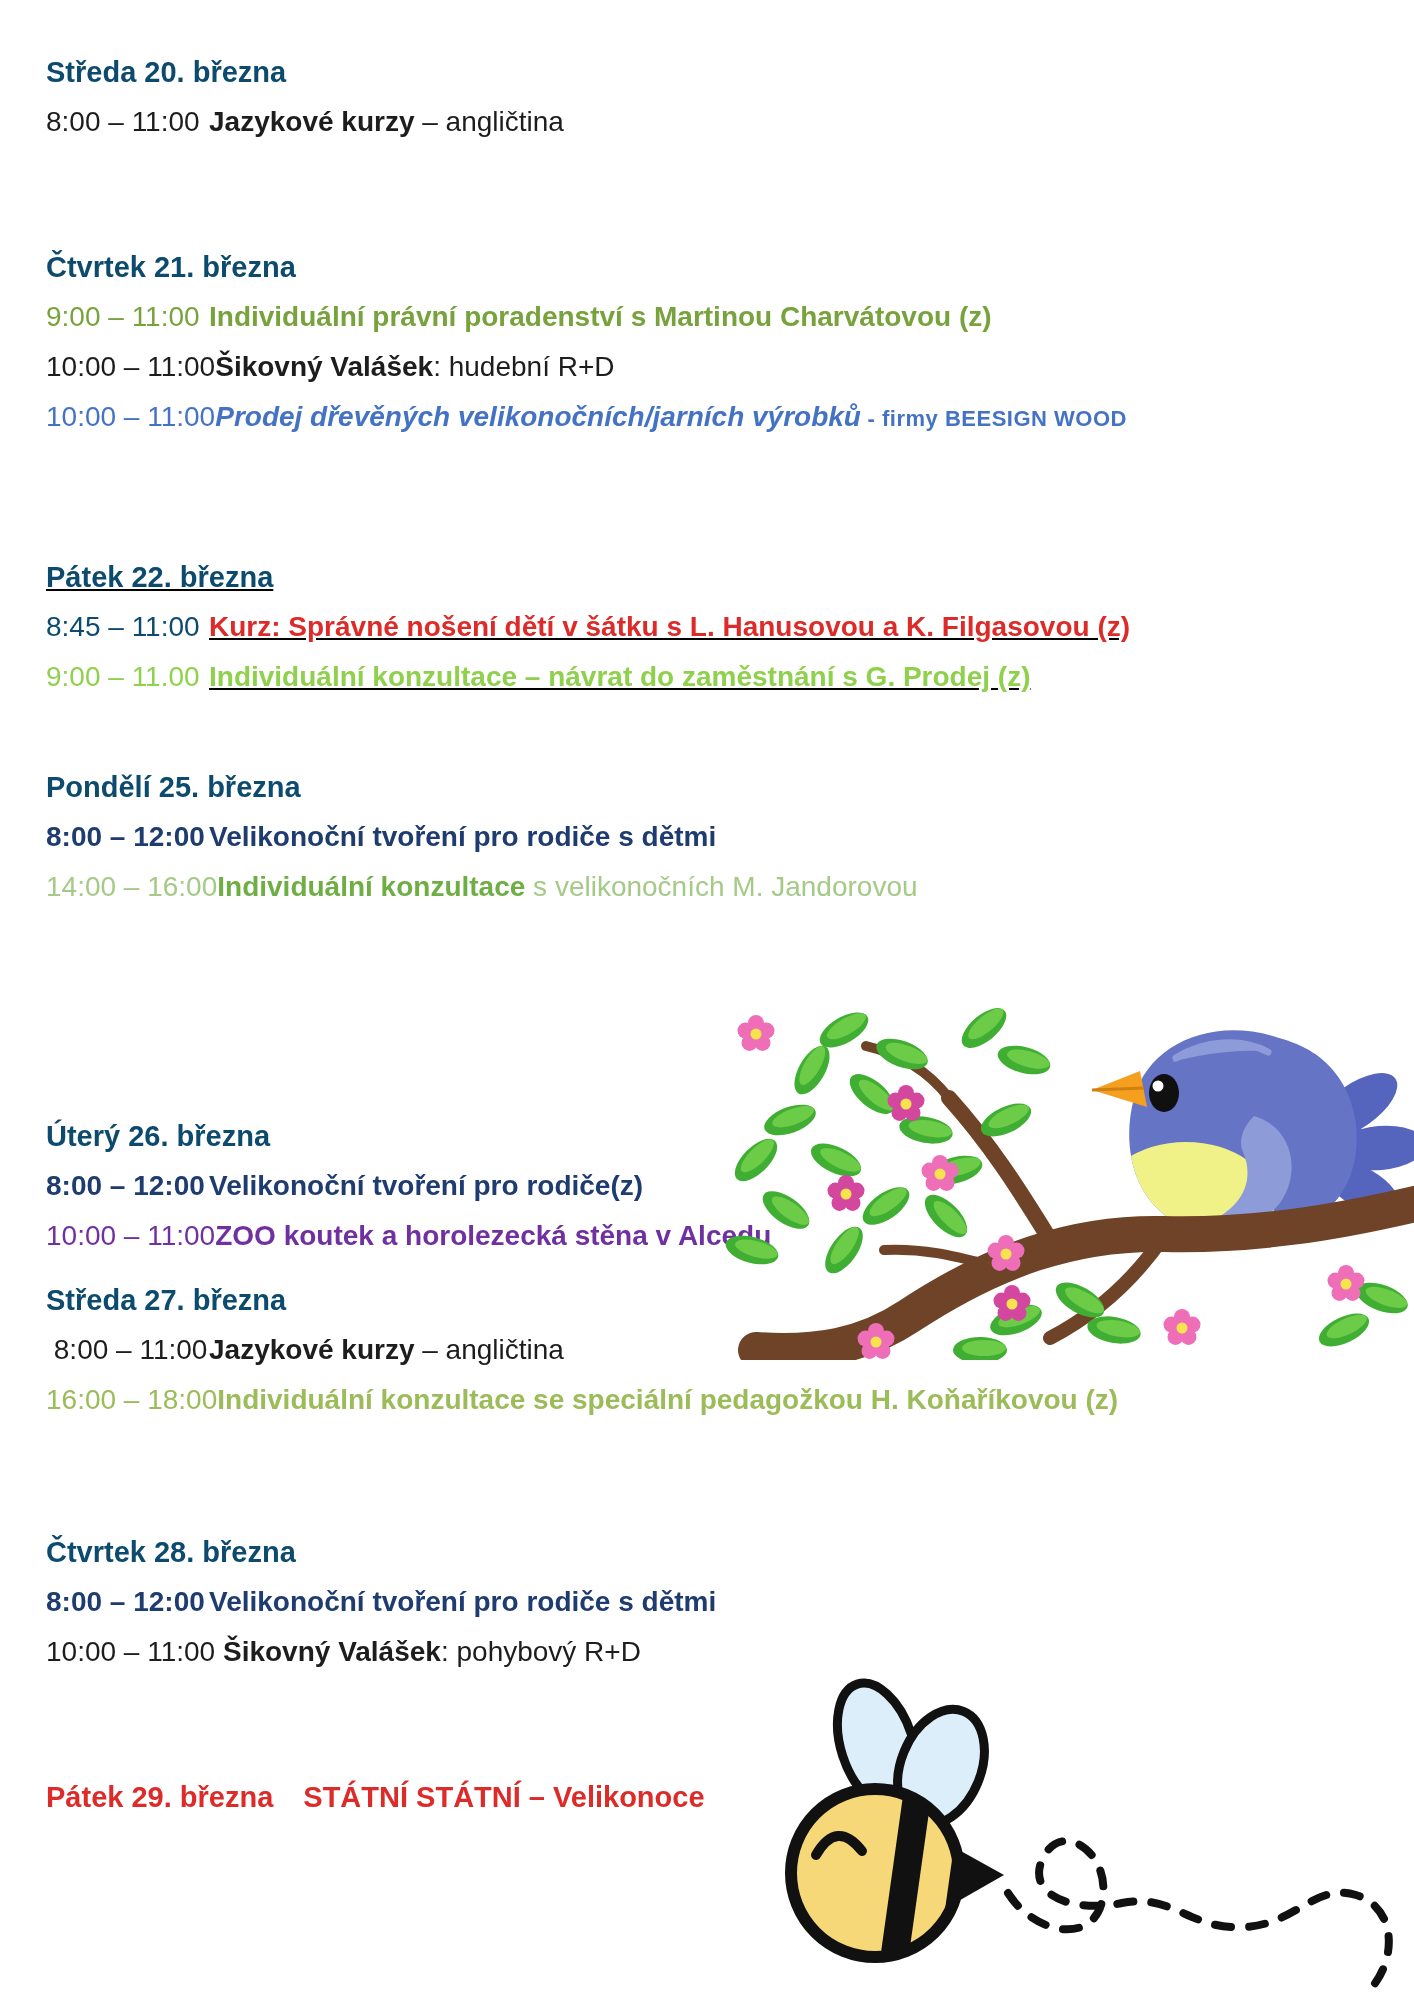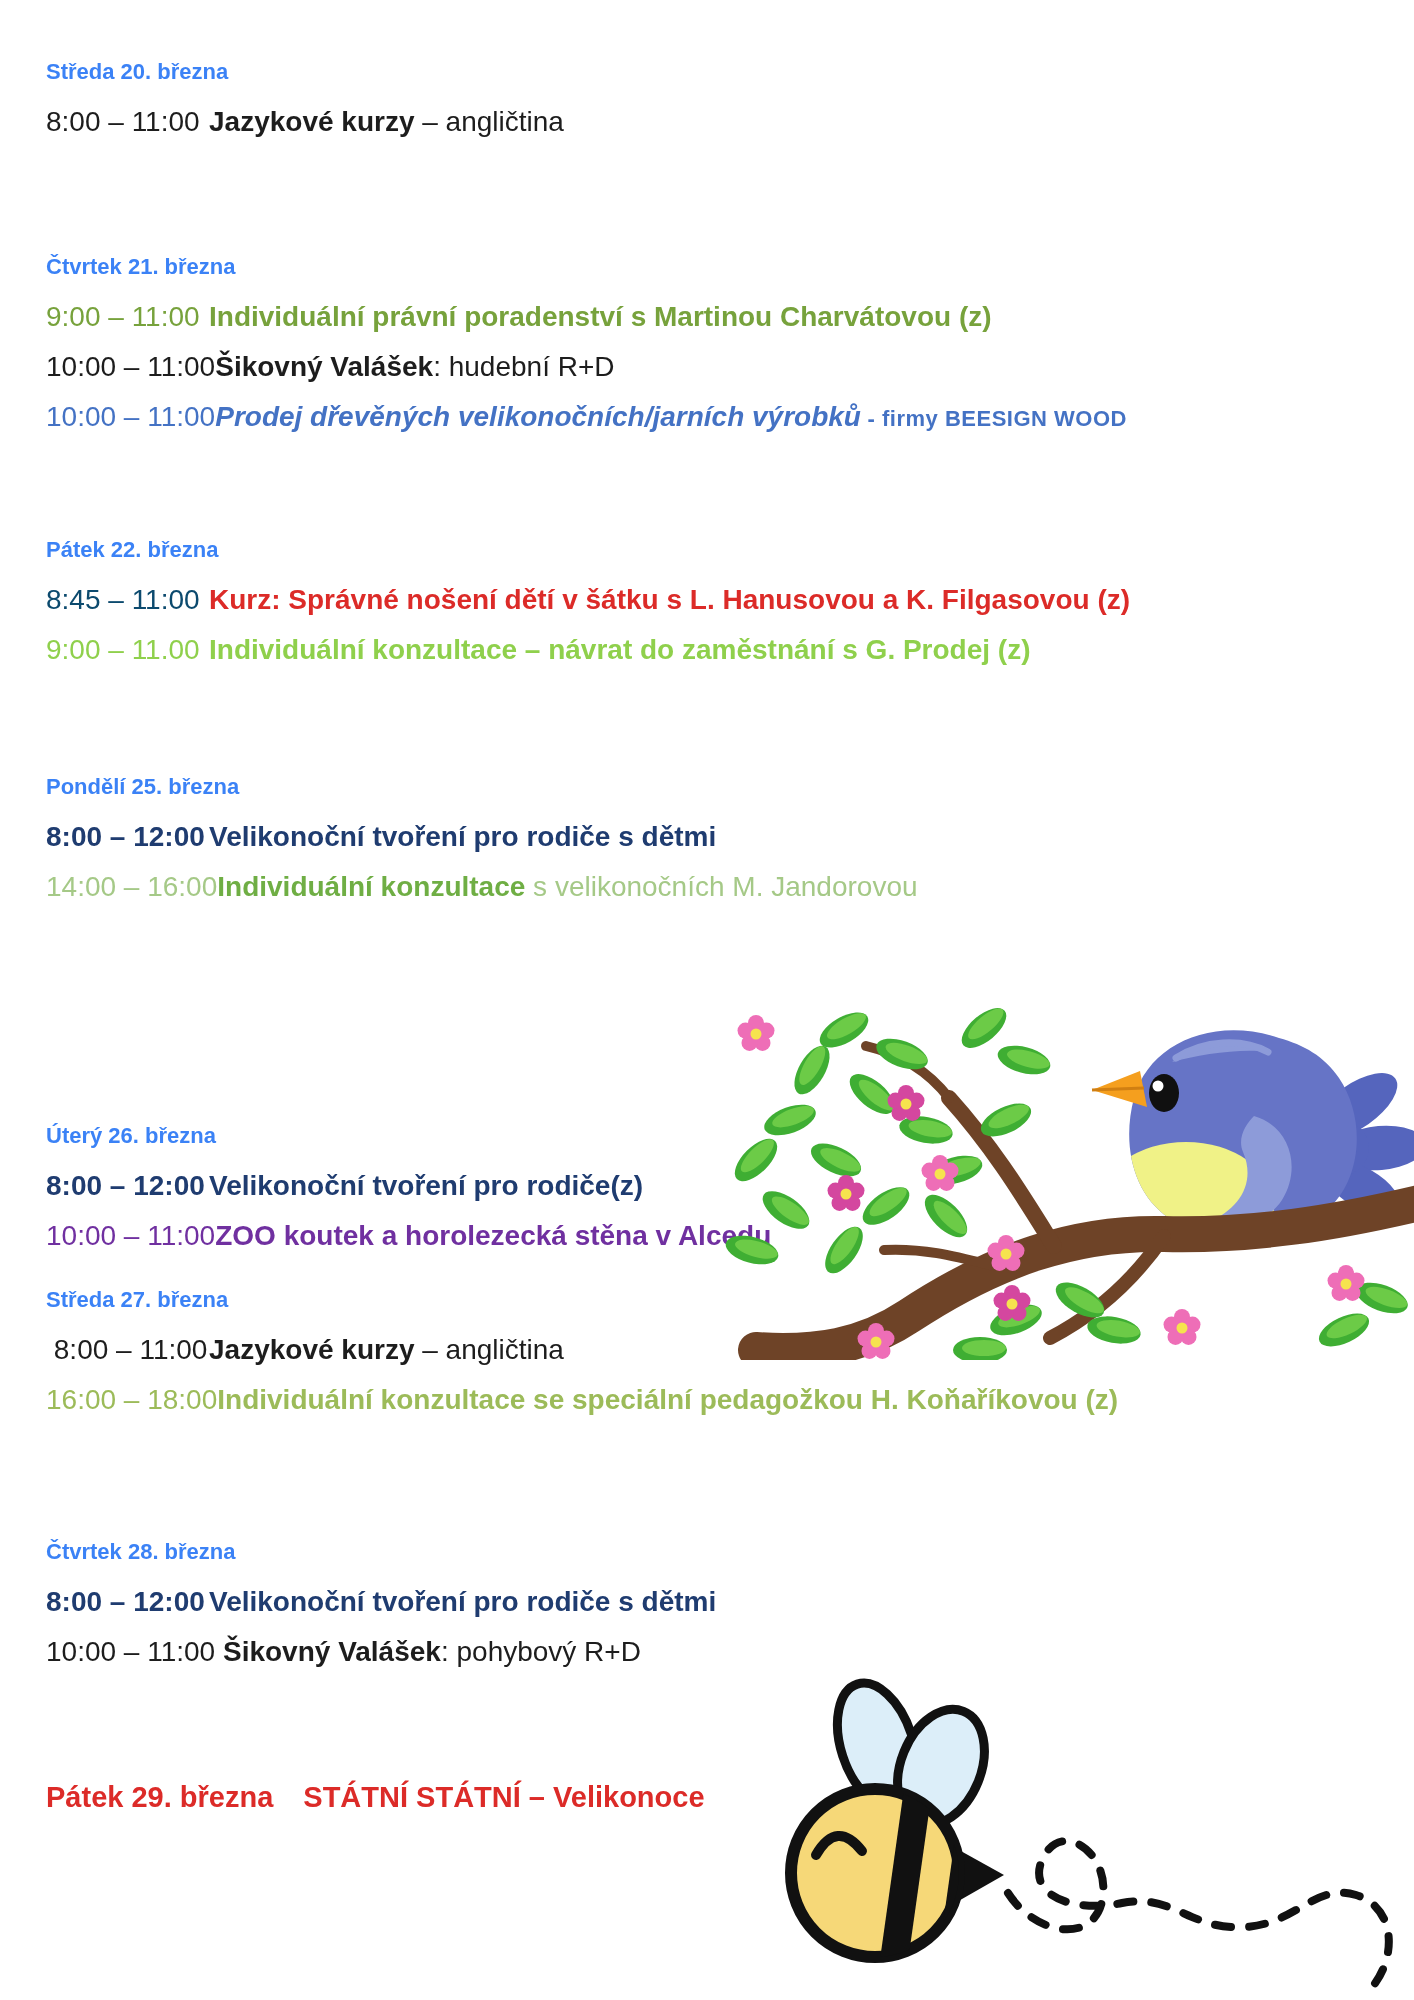--- a/index.html
+++ b/index.html
@@ -1,21 +1,21 @@
 <!DOCTYPE html>
 <html><head>
 <meta charset="utf-8">
 <style>
   html,body{margin:0;padding:0;background:#ffffff;}
   body{width:1414px;height:2000px;position:relative;overflow:hidden;
        font-family:"Liberation Sans","DejaVu Sans",sans-serif;
        -webkit-font-smoothing:antialiased;}
   .page{position:absolute;inset:0;}
   .day-section{position:absolute;left:46px;right:0;}
-  .day-heading{font-size:22px;font-weight:bold;color:#3b82f6;line-height:50px;white-space:pre;}
+  .day-heading{font-size:29px;font-weight:bold;color:#0c4a6e;line-height:50px;white-space:pre;}
   .event-row{font-size:28px;line-height:50px;white-space:pre;}
   .time{display:inline-block;min-width:163px;white-space:pre;}
   .seg{white-space:pre;}
   .b{font-weight:bold;}
   .small{font-size:22px;letter-spacing:.5px;}
   .holiday{position:absolute;left:46px;top:1772px;font-size:29px;font-weight:bold;line-height:50px;white-space:pre;}
   .holiday .gap{display:inline-block;width:30px;}
   .illus{position:absolute;}
 </style>
 </head>
@@ -27,21 +27,21 @@
       <div class="day-section" style="top: 47px;">
         <div class="day-heading">Středa 20. března</div>
         <div class="event-row"><span class="time" style="color: rgb(29, 29, 29);">8:00 – 11:00</span><span class="seg b" style="color: rgb(29, 29, 29);">Jazykové kurzy</span><span class="seg" style="color: rgb(29, 29, 29);"> – angličtina</span></div>
       </div>
       <div class="day-section" style="top: 242px;">
         <div class="day-heading">Čtvrtek 21. března</div>
         <div class="event-row"><span class="time" style="color: rgb(119, 162, 60);">9:00 – 11:00</span><span class="seg b" style="color: rgb(119, 162, 60);">Individuální právní poradenství s Martinou Charvátovou (z)</span></div>
         <div class="event-row"><span class="time" style="color: rgb(29, 29, 29);">10:00 – 11:00</span><span class="seg b" style="color: rgb(29, 29, 29);">Šikovný Valášek</span><span class="seg" style="color: rgb(29, 29, 29);">: hudební R+D</span></div>
         <div class="event-row"><span class="time" style="color: rgb(68, 114, 196);">10:00 – 11:00</span><span class="seg b" style="color: rgb(68, 114, 196); font-style: italic;">Prodej dřevěných velikonočních/jarních výrobků</span><span class="seg b small" style="color: rgb(68, 114, 196);"> - firmy BEESIGN WOOD</span></div>
       </div>
-      <div class="day-section" style="top: 525px;">
+      <div class="day-section" style="top: 552px; text-decoration: underline;">
         <div class="day-heading">Pátek 22. března</div>
         <div class="event-row"><span class="time" style="color: #0c4a6e;">8:45 – 11:00</span><span class="seg b" style="color: rgb(220, 43, 40);">Kurz: Správné nošení dětí v šátku s L. Hanusovou a K. Filgasovou (z)</span></div>
         <div class="event-row"><span class="time" style="color: rgb(143, 208, 76);">9:00 – 11.00</span><span class="seg b" style="color: rgb(143, 208, 76);">Individuální konzultace – návrat do zaměstnání s G. Prodej (z)</span></div>
       </div>
       <div class="day-section" style="top: 762px;">
         <div class="day-heading">Pondělí 25. března</div>
         <div class="event-row"><span class="time b" style="color: rgb(31, 60, 112);">8:00 – 12:00</span><span class="seg b" style="color: rgb(31, 60, 112);">Velikonoční tvoření pro rodiče s dětmi</span></div>
         <div class="event-row"><span class="time" style="color: rgb(165, 201, 135);">14:00 – 16:00</span><span class="seg b" style="color: rgb(111, 174, 68);">Individuální konzultace</span><span class="seg" style="color: rgb(165, 201, 135);"> s velikonočních M. Jandorovou</span></div>
       </div>
       <div class="day-section" style="top: 1111px;">

